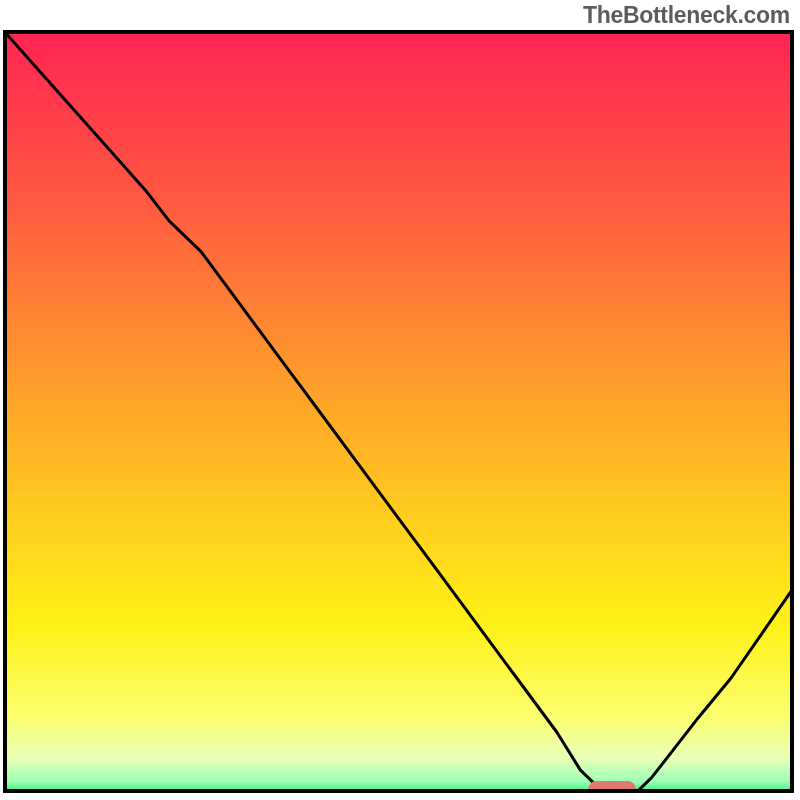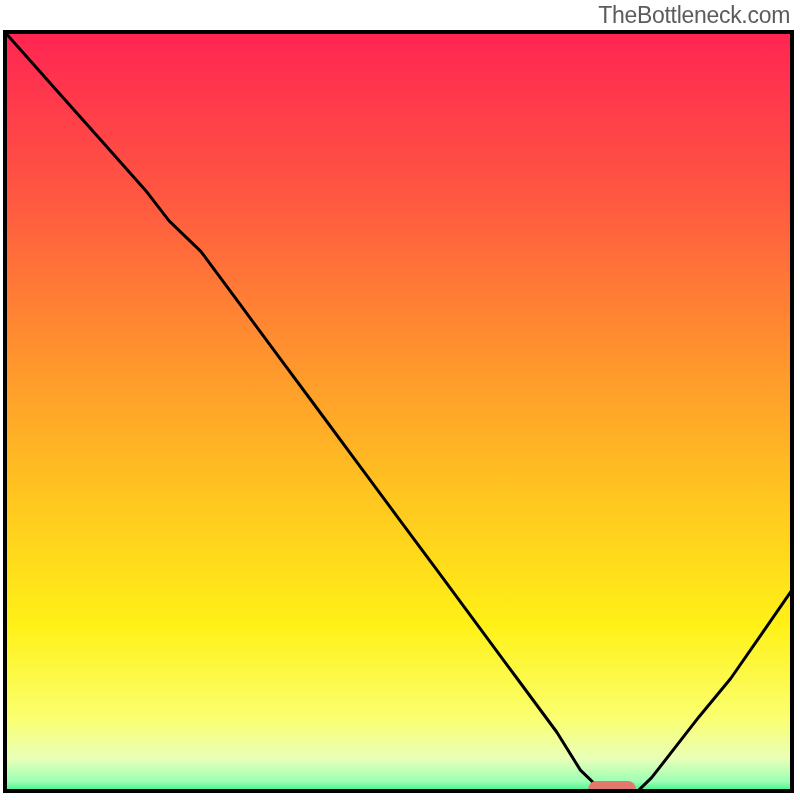--- a/index.html
+++ b/index.html
@@ -14,21 +14,21 @@
   .frame {
     position: relative;
     width: 800px;
     height: 800px;
   }
   .watermark {
     position: absolute;
     top: 2px;
     right: 10px;
     font-size: 23px;
-    font-weight: 400;
+    font-weight: 700;
     color: #5c5c5c;
     letter-spacing: -0.3px;
   }
   svg {
     position: absolute;
     left: 3px;
     top: 30px;
     display: block;
   }
 </style>

